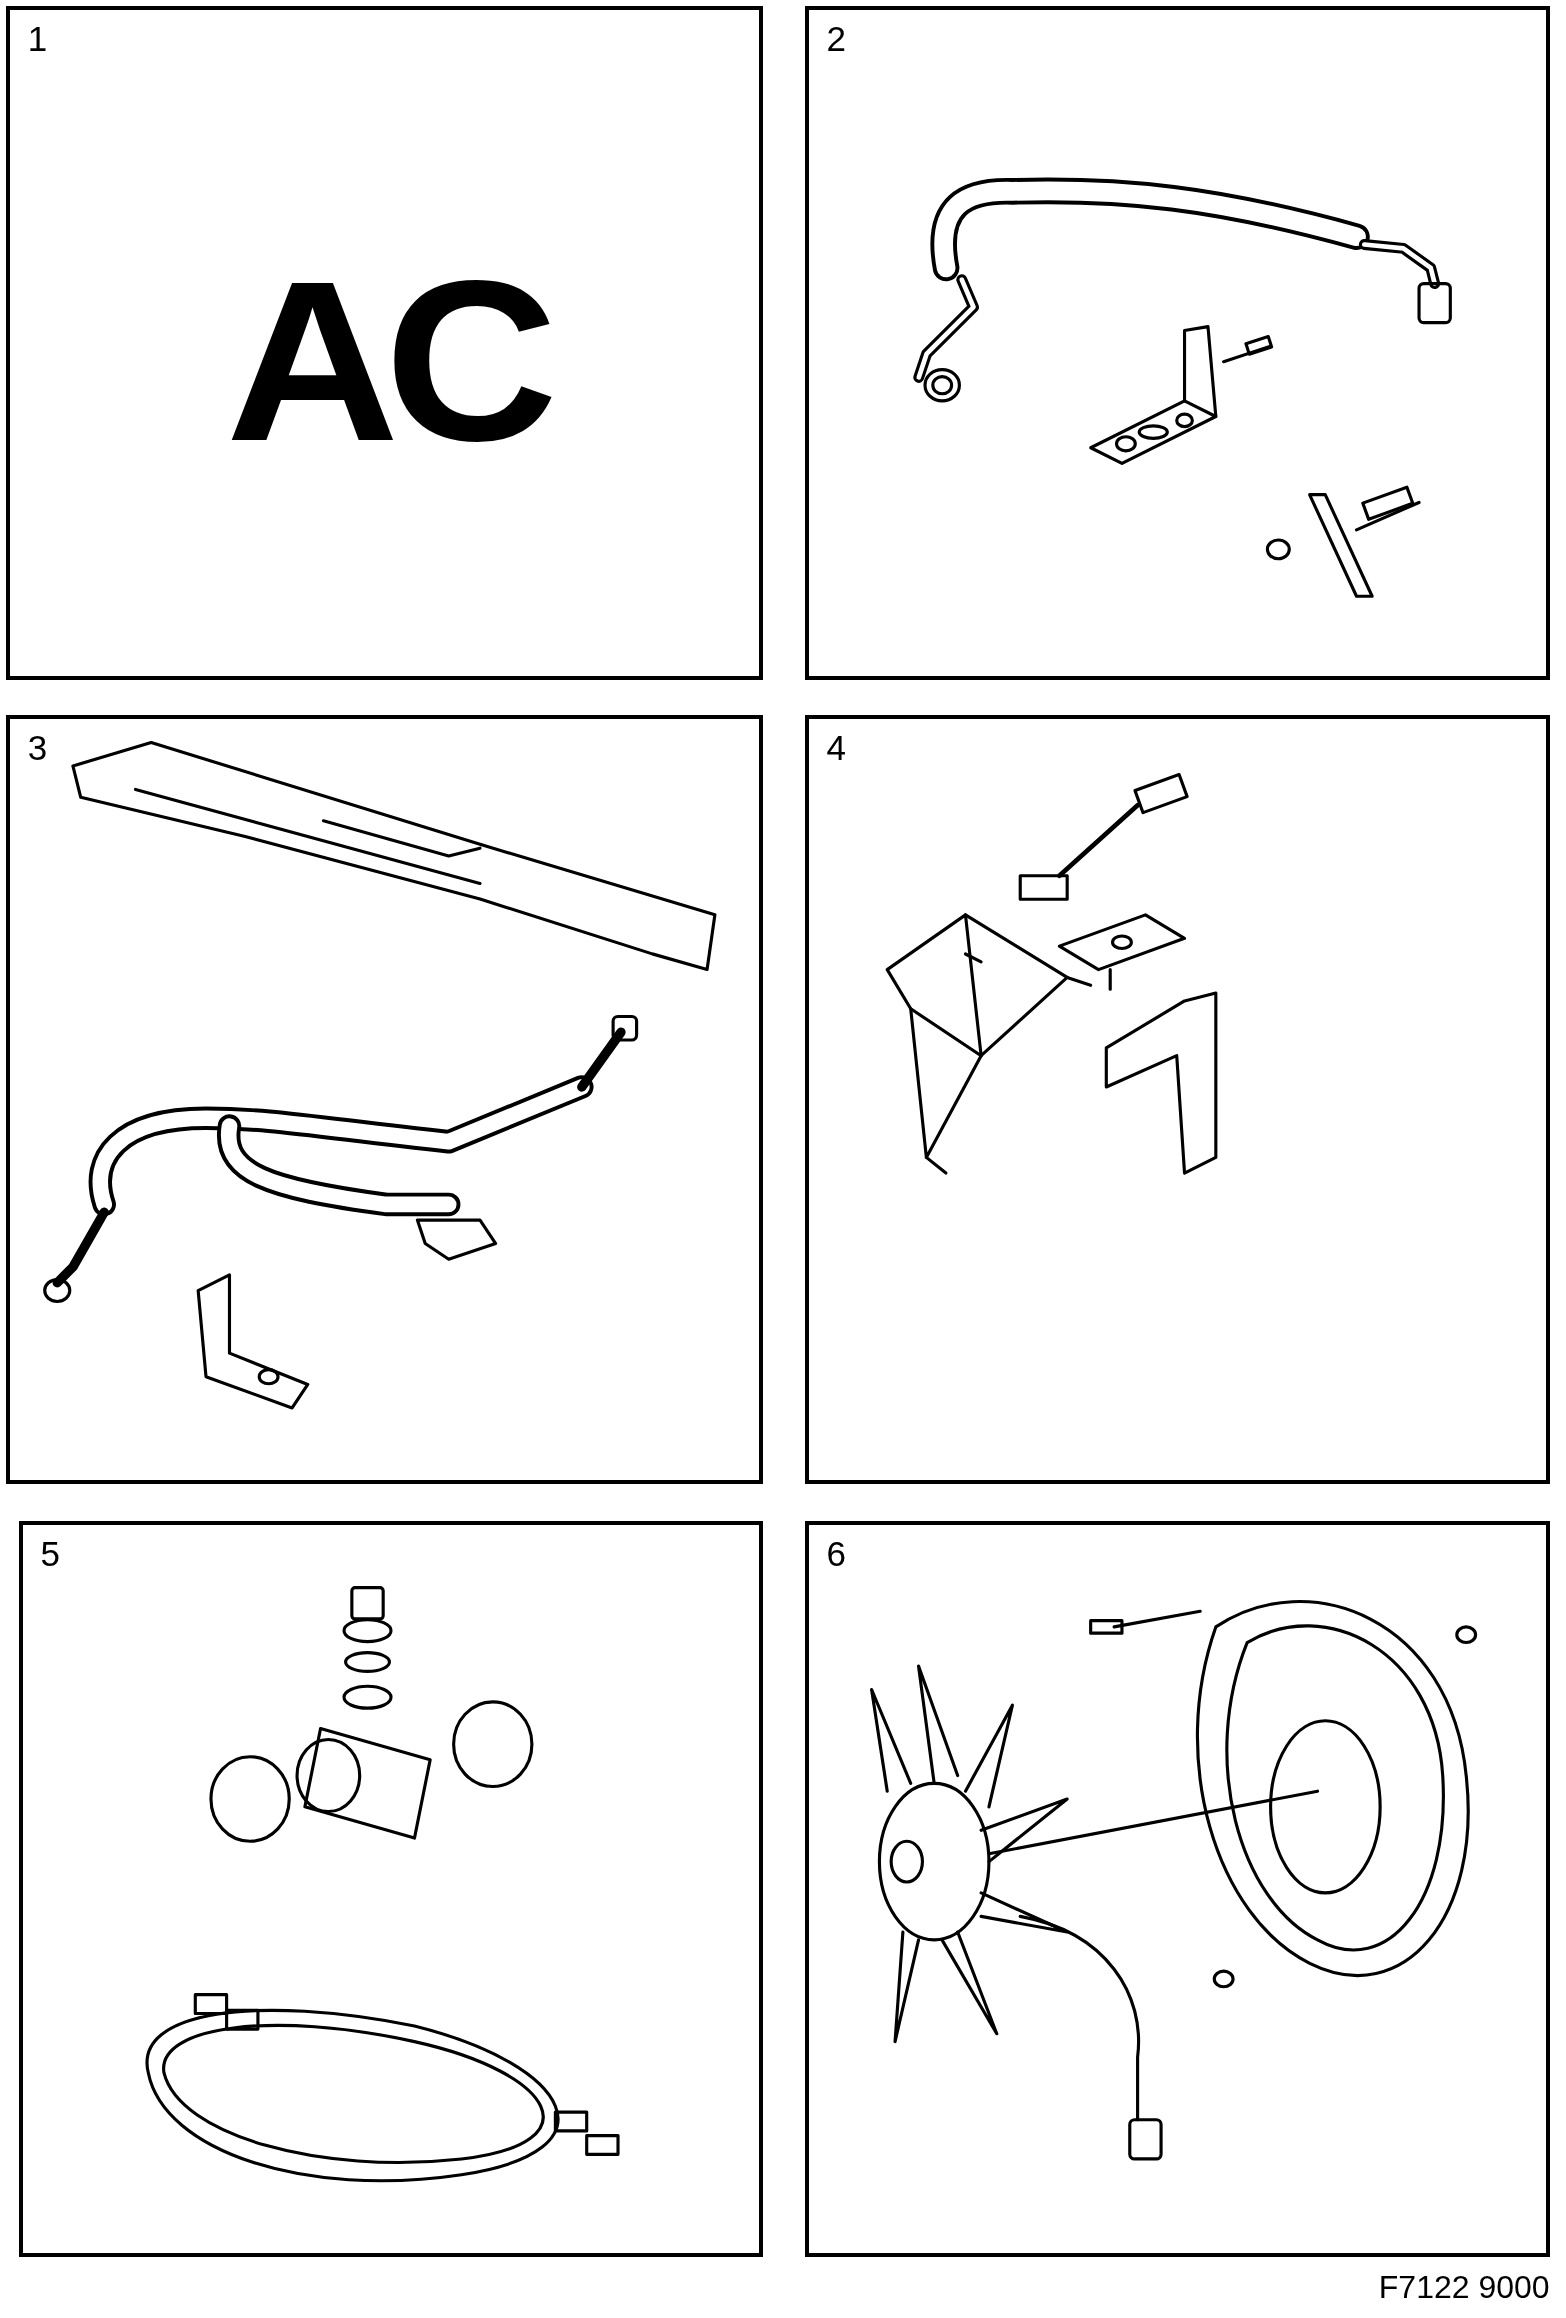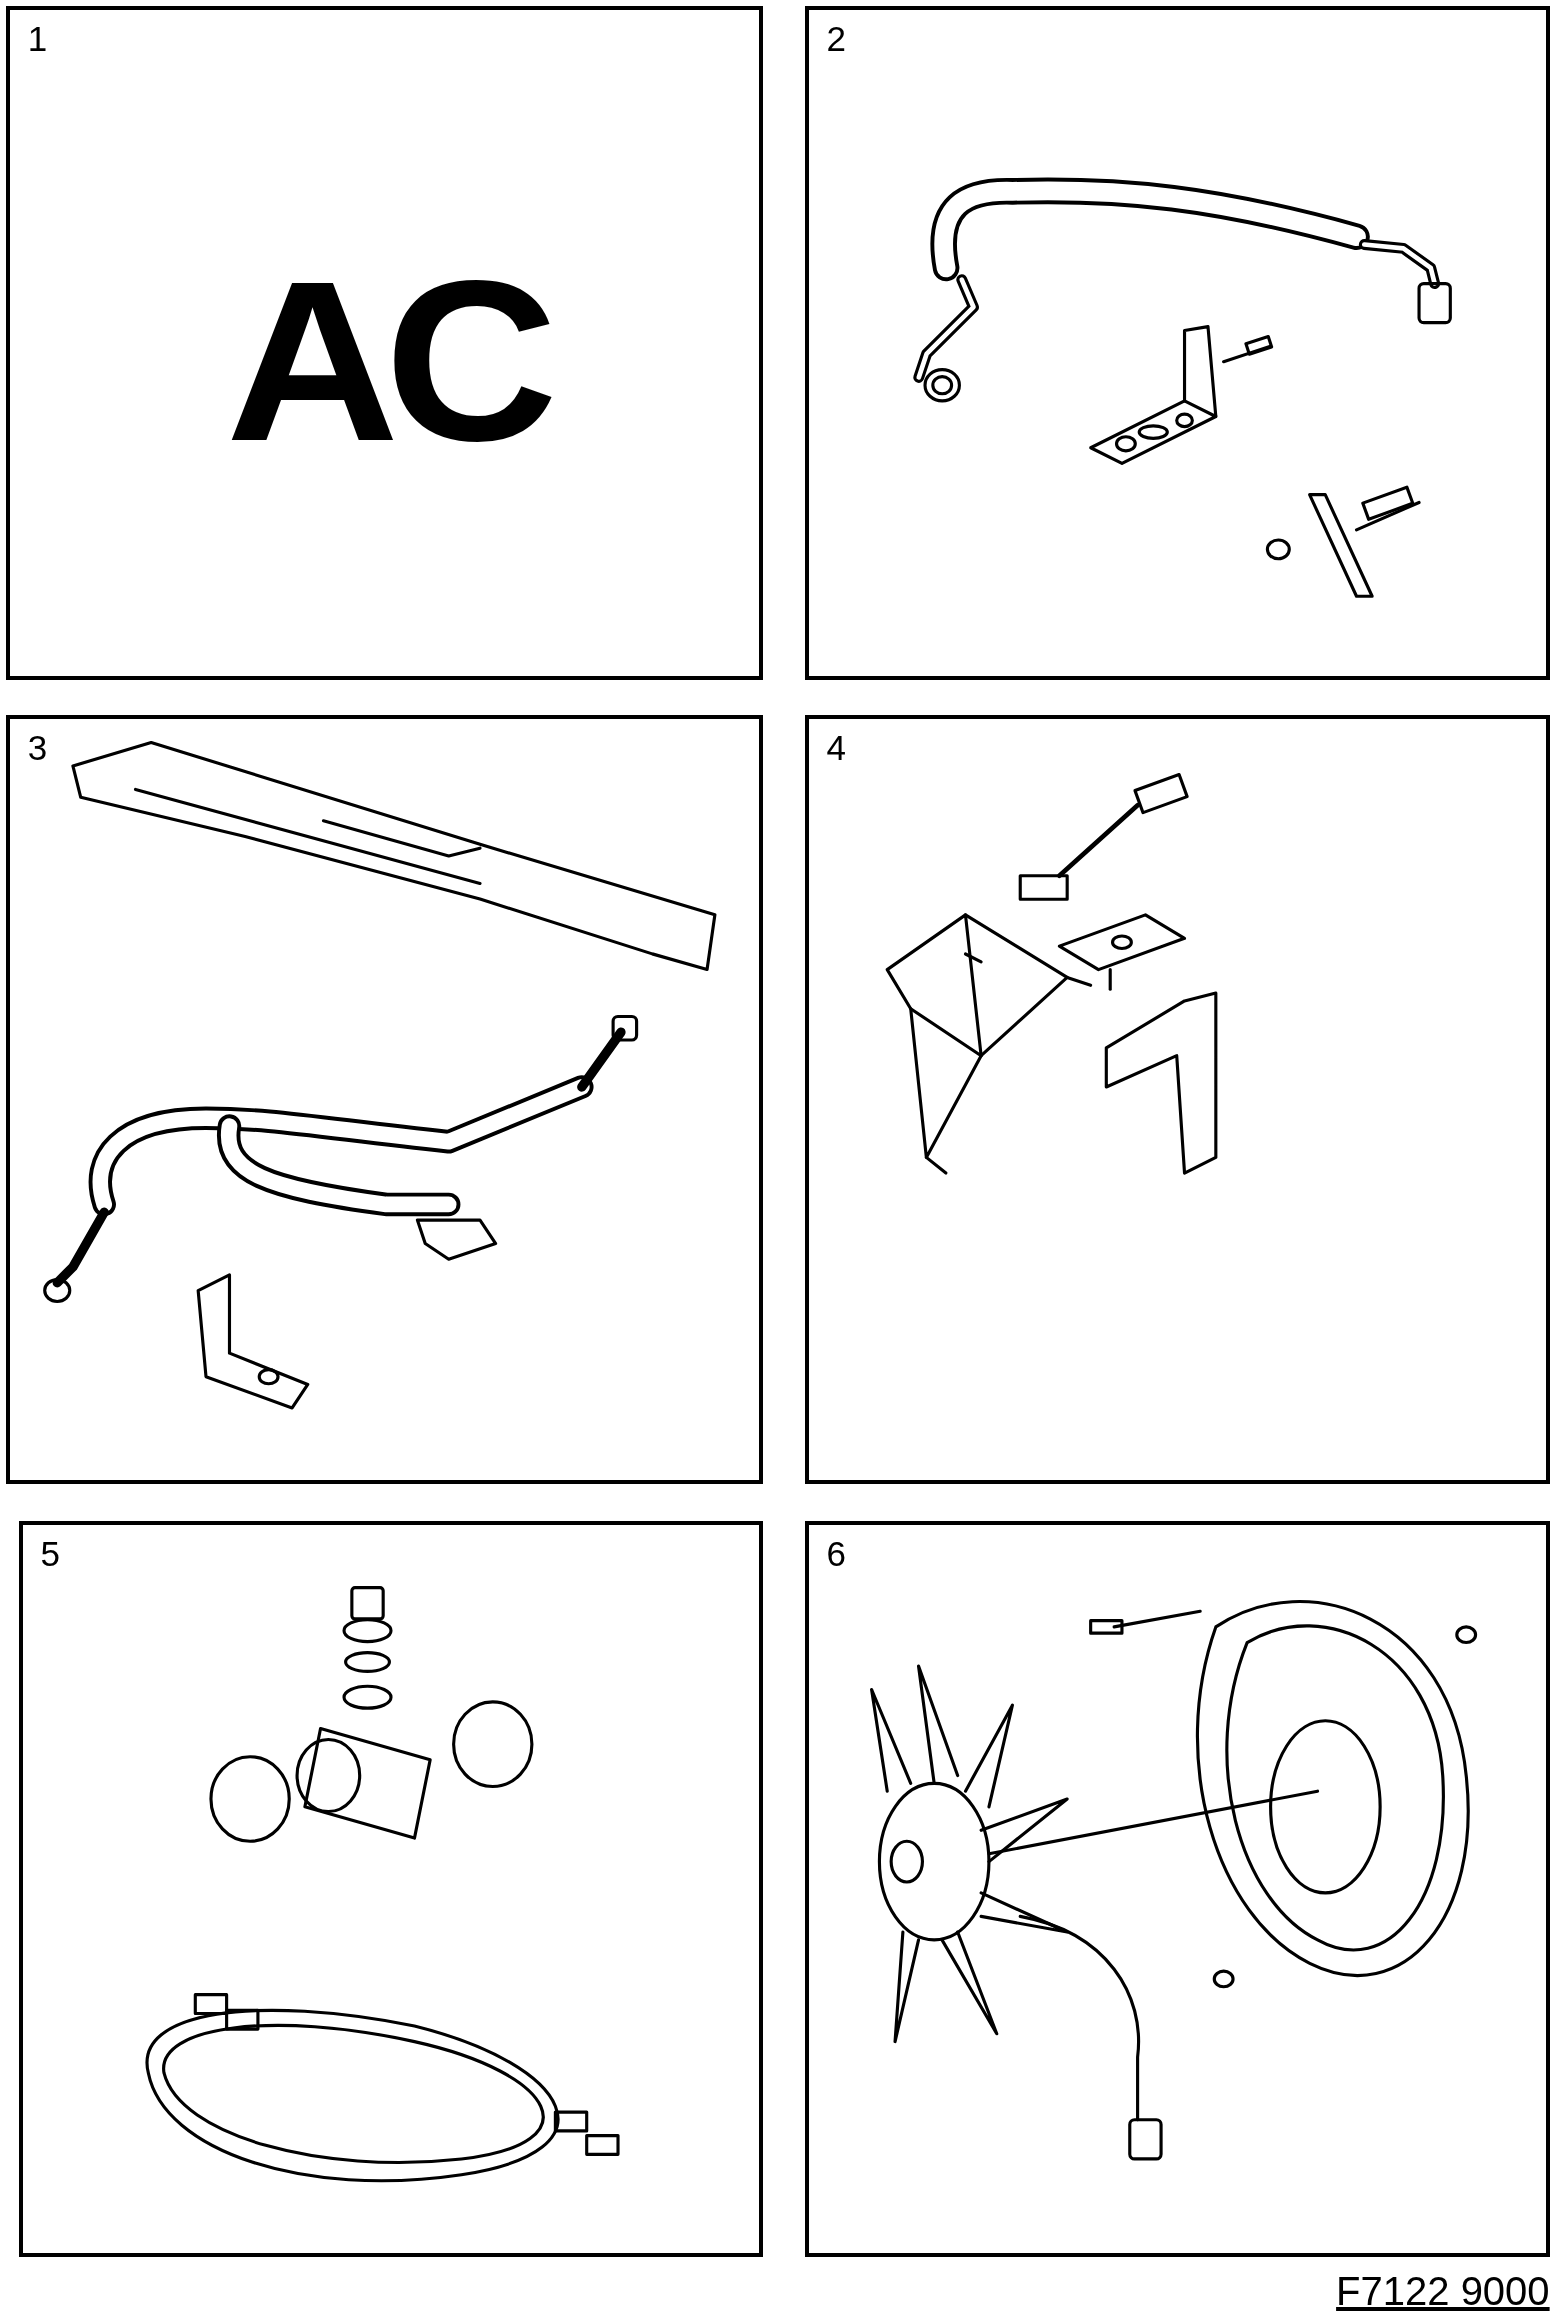--- a/index.html
+++ b/index.html
@@ -1,21 +1,21 @@
 <!DOCTYPE html>
 <html style="font-size:12.7px"><head>
 <meta charset="utf-8">
 <style>
   html, body { margin:0; padding:0; background:#ffffff; }
   body { width:1567px; height:2319px; position:relative; overflow:hidden; font-family:"Liberation Sans", sans-serif; color:#000; }
   .panel { position:absolute; border:4.7px solid #000; box-sizing:border-box; background:#fff; }
   .panel-num { position:absolute; left:17.4px; top:11px; font-size:35px; line-height:1; font-family:"Liberation Sans", sans-serif; }
   .panel svg { position:absolute; left:0; top:0; width:100%; height:100%; }
   .ac-text { position:absolute; left:0; right:0; top:237px; text-align:center; font-size:229px; font-weight:bold; letter-spacing:-14.2px; font-family:"Liberation Sans", sans-serif; line-height:1; transform:scaleX(1.05); }
-  .figure-code { position:absolute; right:17.4px; top:2271px; font-size:40px; line-height:1;text-decoration:underline; }
+  .figure-code { position:absolute; right:17.4px; top:2271px; font-size:32px; line-height:1; }
 </style>
 </head>
 <body>
 
 <div class="panel" style="left:6.3px; top:6.3px; width:757px; height:674px;">
   <div class="panel-num">1</div>
   <div class="ac-text">AC</div>
 </div>
 
 <div class="panel" style="left:805px; top:6.3px; width:745px; height:674px;">

